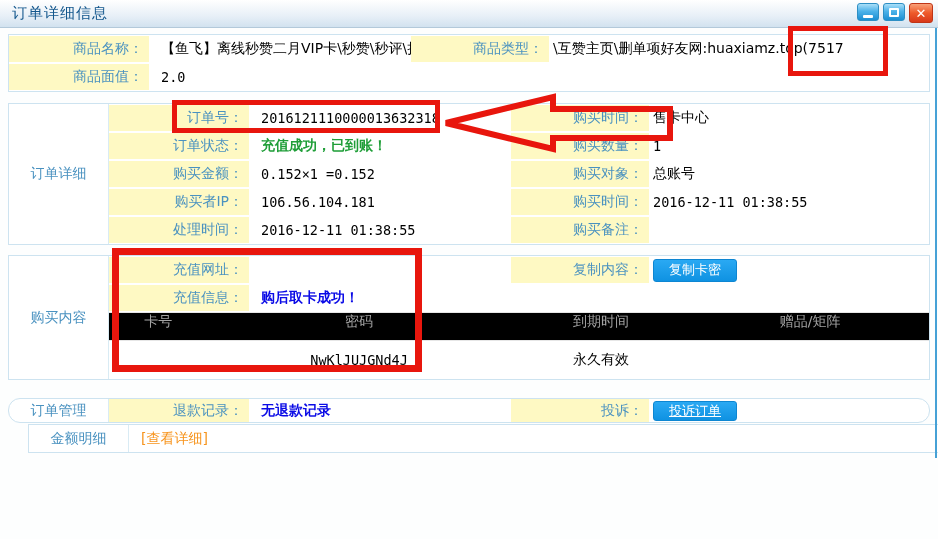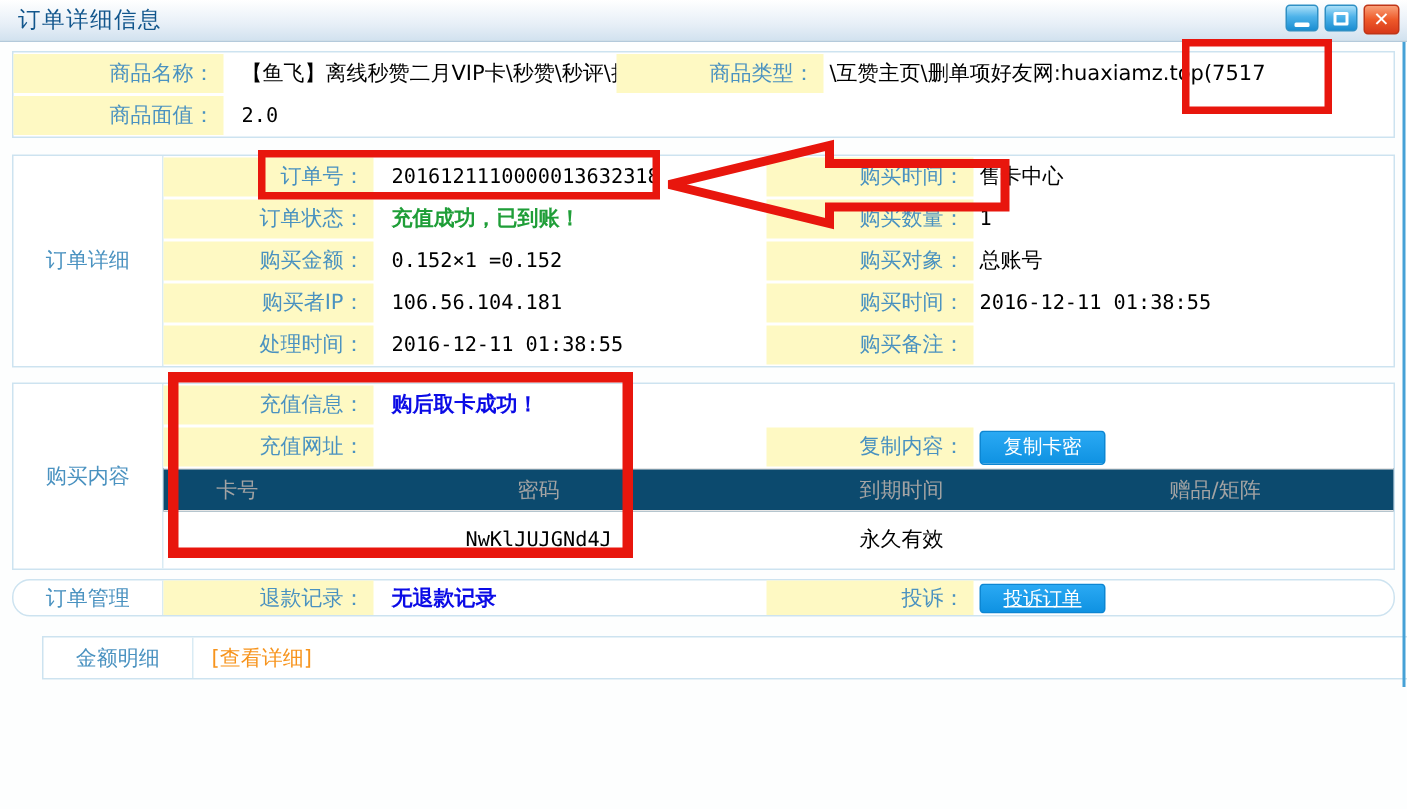--- a/index.html
+++ b/index.html
@@ -62,22 +62,22 @@
   .lbl2 { width:138px; }
   .val  { width:262px; padding-left:12px; white-space:nowrap; overflow:hidden; }
   .val2 { flex:1; padding-left:4px; white-space:nowrap; overflow:hidden; }
   .val.wide { flex:1; }
   .mono { font-family:"DejaVu Sans Mono", monospace; font-size:13.5px; }
   .green-bold { color:#1f9e38; font-weight:bold; }
   .blue-bold  { color:#0b0be6; font-weight:bold; }
   .orange-link { color:#f7941d; cursor:pointer; }
   
   .card-head {
-    height:29px; display:flex; align-items:center;
-    background:#0c4a6e; color:#a3a3a3;
+    height:29px; display:flex; align-items:flex-start;
+    background:#000000; color:#a3a3a3;
     border-top:1px solid #e6e6e6; border-bottom:1px solid #e6e6e6;
   }
   .card-row { height:37px; display:flex; align-items:center; }
   .c1 { width:12%; text-align:center; }
   .c2 { width:37%; text-align:center; }
   .c3 { width:22%; text-align:center; }
   .c4 { width:29%; text-align:center; }
   
   .btn {
     height:23px; min-width:84px; padding:0 13px;
@@ -162,47 +162,47 @@
       <div class="lbl2">购买备注：</div>
       <div class="val2"></div>
     </div>
   </div>
 </div>
 
 <div class="section" style="top:255px; height:125px;">
   <div class="col-a">购买内容</div>
   <div class="rows">
     <div class="row">
-      <div class="lbl">充值信息：</div>
-      <div class="val wide blue-bold">购后取卡成功！</div>
-    </div>
-    <div class="row">
       <div class="lbl">充值网址：</div>
       <div class="val"></div>
       <div class="lbl2">复制内容：</div>
       <div class="val2">
         <button class="btn">复制卡密</button>
       </div>
     </div>
+    <div class="row">
+      <div class="lbl">充值信息：</div>
+      <div class="val wide blue-bold">购后取卡成功！</div>
+    </div>
     <div class="card-head">
       <div class="c1">卡号</div>
       <div class="c2">密码</div>
       <div class="c3">到期时间</div>
       <div class="c4">赠品/矩阵</div>
     </div>
     <div class="card-row">
       <div class="c1 mono"></div>
       <div class="c2 mono">NwKlJUJGNd4J</div>
       <div class="c3">永久有效</div>
       <div class="c4"></div>
     </div>
   </div>
 </div>
 
-<div class="section" style="top:386px; height:25px;border-radius:12px;">
+<div class="section" style="top:398px; height:25px;border-radius:12px;">
   <div class="col-a">订单管理</div>
   <div class="rows">
     <div class="row" style="height:25px;">
       <div class="lbl" style="height:23px;">退款记录：</div>
       <div class="val blue-bold">无退款记录</div>
       <div class="lbl2" style="height:23px;">投诉：</div>
       <div class="val2">
         <button class="btn" style="height:20px;text-decoration:underline;">投诉订单</button>
       </div>
     </div>

